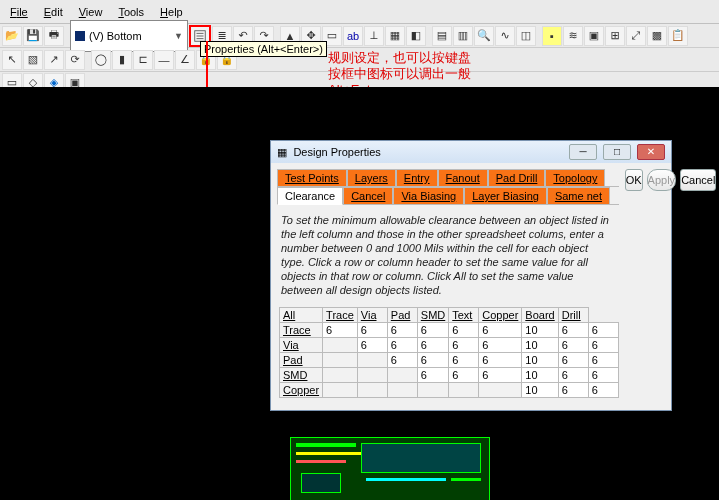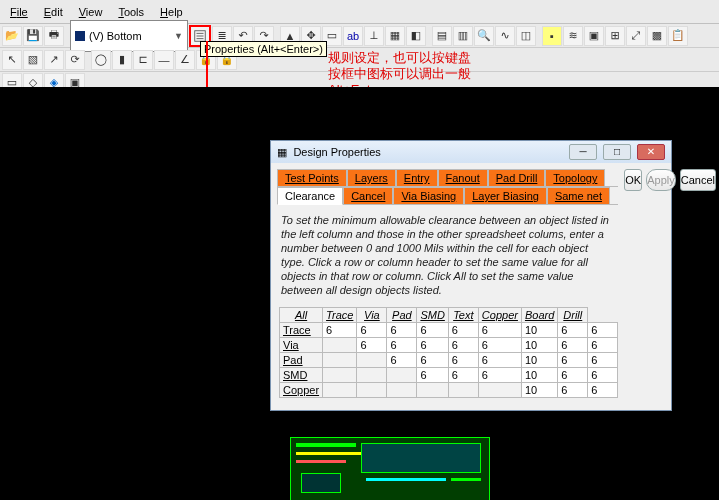--- a/index.html
+++ b/index.html
@@ -222,22 +222,20 @@
     min-width: 30px;
     height: 15px;
     background: #fff;
     text-align: left;
   }
   table.clearance th {
     background: #f2f2f2;
     font-weight: normal;
     text-decoration: underline;
     cursor: pointer;
-    text-align: center;
-    font-style: italic;
   }
   table.clearance td.rowhdr {
     background: #f2f2f2;
     text-decoration: underline;
     cursor: pointer;
   }
   .icon-svg { width: 14px; height: 14px; }
 </style>
 </head>
 <body>

